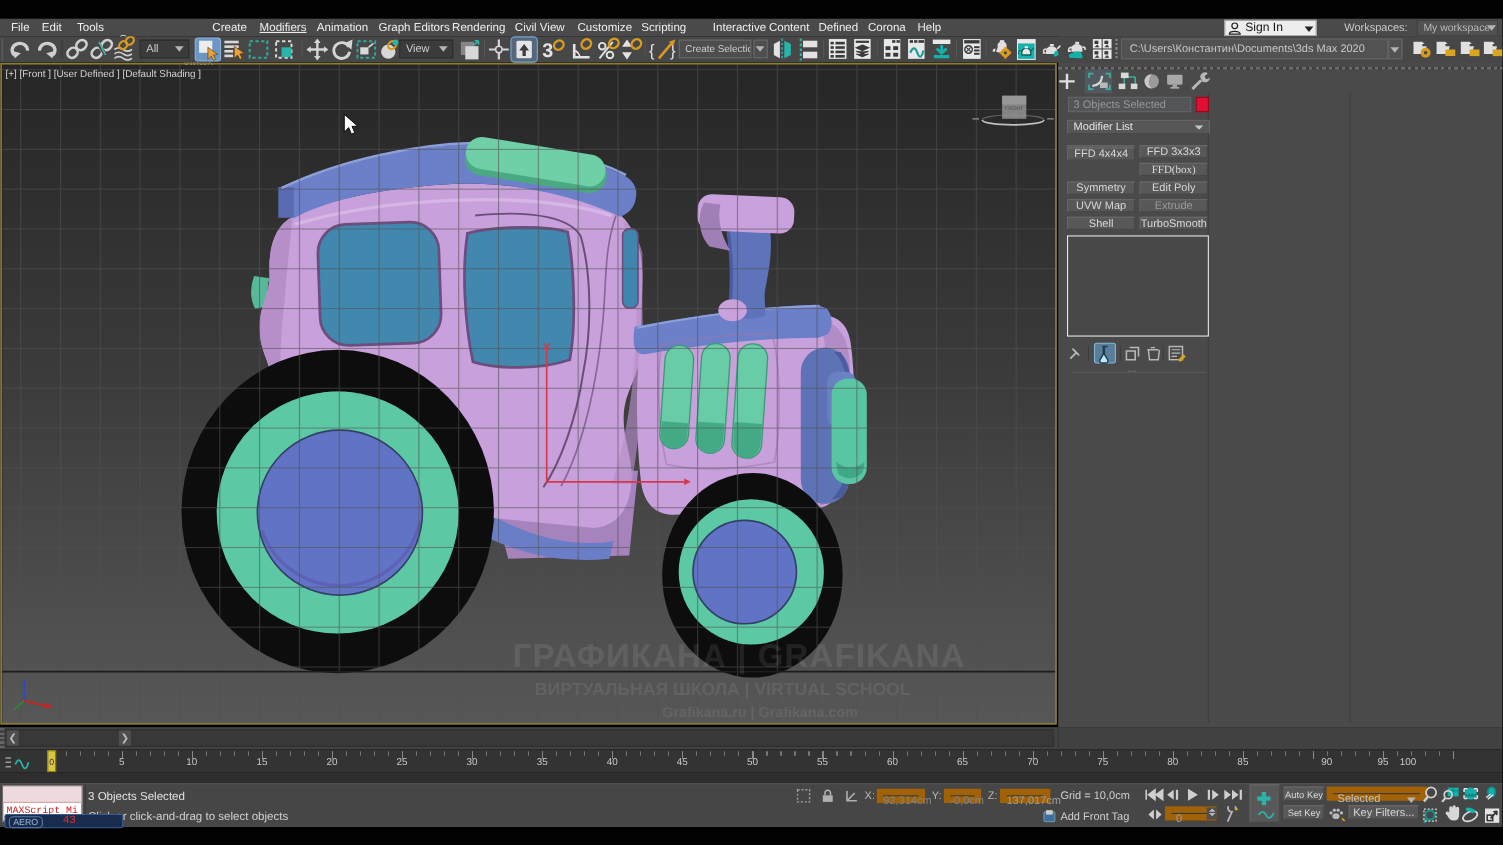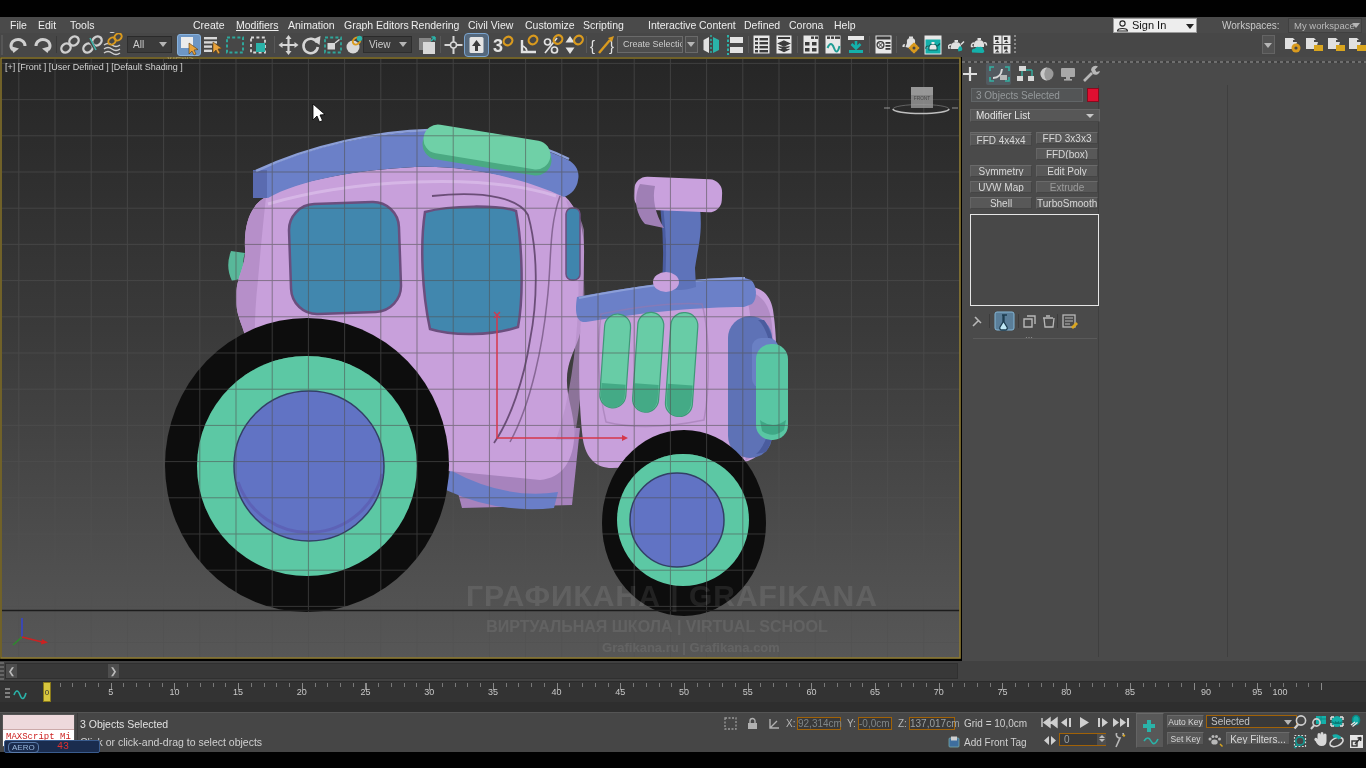--- a/index.html
+++ b/index.html
@@ -12,21 +12,21 @@
 .ddown{position:absolute;background:#3b3b3b;border:1px solid #2e2e2e;border-top-color:#2a2a2a;color:#cccccc;font-size:10px;line-height:15px;padding-left:5px;}
 .ddarrow{position:absolute;right:4px;top:5px;width:0;height:0;border-left:4px solid transparent;border-right:4px solid transparent;border-top:5px solid #b5b5b5;}
 #viewport{left:0;top:57px;width:962px;height:604px;}
 #panel{left:962px;top:33px;width:404px;height:628px;background:#4a4a4a;}
 #timerow{left:0;top:661px;width:962px;height:20px;background:#414141;}
 #ruler{left:0;top:681px;width:1366px;height:21px;background:#333333;border-top:1px solid #2a2a2a;}
 #trackgap{left:0;top:702px;width:1366px;height:10px;background:#2e2e2e;}
 #status{left:0;top:712px;width:1366px;height:40px;background:#464646;border-top:1px solid #555;}
 #bottomblack{left:0;top:752px;width:1366px;height:16px;background:#010101;}
 .btn{position:absolute;background:#585858;border:1px solid #454545;border-top-color:#6a6a6a;border-left-color:#646464;color:#d8d8d8;text-align:center;white-space:nowrap;overflow:hidden;}
-.field{position:absolute;background:#393939;border:1px solid #a16207;color:#9a9a9a;font-size:10px;}
+.field{position:absolute;background:#393939;border:6px solid #a16207;color:#9a9a9a;font-size:10px;}
 .num{position:absolute;top:5px;font-size:9px;color:#c8c8c8;transform:translateX(-50%);}
 </style></head>
 <body>
 
 <div class="abs" style="left:0;top:0;width:1366px;height:17px;background:#010101;"></div>
 
 <div class="abs" id="menubar">
 <span class="menu" style="left:10px;">File</span>
 <span class="menu" style="left:38px;">Edit</span>
 <span class="menu" style="left:70px;">Tools</span>
@@ -289,20 +289,21 @@
         <path d="M2 8 l2.5 -2.5 2 2.5 z"></path>
         <rect x="11" y="2" width="3.5" height="3"></rect>
         <path d="M11 8 l2.5 -2.5 2 2.5 z"></path>
         <rect x="2" y="11.5" width="3.5" height="3"></rect>
         <path d="M2 17.5 l2.5 -2.5 2 2.5 z"></path>
         <rect x="11" y="11.5" width="3.5" height="3"></rect>
         <path d="M11 17.5 l2.5 -2.5 2 2.5 z"></path>
       </g>
 </svg>
 <div class="abs" style="left:1014px;top:2px;width:2px;height:20px;background:repeating-linear-gradient(#888 0 2px,#474747 2px 4px);"></div>
+<div class="abs" style="left:1019px;top:2px;width:243px;height:19px;background:#525252;border:1px solid #646464;color:#c8c8c8;font-size:10px;line-height:17px;padding-left:7px;">C:\Users\Константин\Documents\3ds Max 2020</div>
 <div class="abs" style="left:1262px;top:2px;width:13px;height:19px;background:#525252;border:1px solid #646464;">
       <span class="ddarrow" style="right:2px;top:7px;"></span>
     </div>
 </div>
 
 <svg class="abs" style="left:1284px;top:35px;z-index:6;" width="82" height="20" viewBox="0 0 82 20">
 <g>
 <path d="M1 3 h8 l2 2 h-2 v9 h-8 z" fill="#e0e0e0"></path>
       <path d="M3 7 h10 l-2 7 h-10 z" fill="#e0e0e0"></path>
       <circle cx="12" cy="13" r="4.5" fill="#d99a1e"></circle>
@@ -469,21 +470,21 @@
 
 <div class="abs" style="left:9px;top:55px;width:112px;height:14px;background:#535556;border:1px solid #616567;color:#95999b;font-size:10px;padding:0 0 0 4px;line-height:13px;">3 Objects Selected</div>
 <div class="abs" style="left:125px;top:55px;width:12px;height:14px;background:#e00f31;border:1px solid #8a0a1e;"></div>
 
 <div class="abs" style="left:8px;top:76px;width:130px;height:13px;background:#575757;border:1px solid #646464;border-bottom-color:#474747;color:#e4e4e4;font-size:10px;padding-left:5px;line-height:12px;">Modifier List
 <span style="position:absolute;right:5px;top:4px;width:0;height:0;border-left:4px solid transparent;border-right:4px solid transparent;border-top:4.5px solid #c8c8c8;"></span></div>
 
 <div class="btn" style="left:8px;top:99px;width:62px;height:12px;font-size:10px;line-height:12px;">FFD 2x2x2</div>
 <div class="btn" style="left:74px;top:99px;width:62px;height:12px;font-size:10px;line-height:12px;">FFD 3x3x3</div>
 <div class="btn" style="left:8px;top:101px;width:62px;height:12px;font-size:10px;line-height:12px;">FFD 4x4x4</div>
-<div class="btn" style="left:74px;top:115px;width:62px;height:12px;font-size:10px;line-height:12px;">FFD(box)</div>
+<div class="btn" style="left:74px;top:115px;width:62px;height:12px;font-size:10px;line-height:12px;font-family:Liberation Serif, serif;">FFD(box)</div>
 <div class="btn" style="left:8px;top:132px;width:62px;height:12px;font-size:10px;line-height:12px;">Symmetry</div>
 <div class="btn" style="left:74px;top:132px;width:62px;height:12px;font-size:10px;line-height:12px;">Edit Poly</div>
 <div class="btn" style="left:8px;top:148px;width:62px;height:12px;font-size:10px;line-height:12px;">UVW Map</div>
 <div class="btn" style="left:74px;top:148px;width:62px;height:12px;font-size:10px;line-height:12px;color:#9b9b9b;">Extrude</div>
 <div class="btn" style="left:8px;top:164px;width:62px;height:12px;font-size:10px;line-height:12px;">Shell</div>
 <div class="btn" style="left:74px;top:164px;width:62px;height:12px;font-size:10px;line-height:12px;">TurboSmooth</div>
 
 <div class="abs" style="left:8px;top:181px;width:129px;height:92px;background:#484848;border:1px solid #e6e6e6;"></div>
 
 <svg class="abs" style="left:0;top:278px;" width="145" height="20" viewBox="0 0 145 20">
@@ -641,17 +642,17 @@
         </g>
 <path d="M23 27 q-1.5 -2 0 -3 q1.5 -1 2.5 1 l0 -4 q0 -2 1.5 -2 q1.5 0 1.5 2 l0 -1 q0 -2 1.5 -2 q1.5 0 1.5 2 l0 1 q0 -1.5 1.5 -1.5 q1.5 0 1.5 1.5 l0 6 q0 5 -5 5 q-4 0 -6 -5 z" fill="#d8d8d8" stroke="none"></path>
 <ellipse cx="44.5" cy="28" rx="7" ry="4" transform="rotate(-25 44.5 28)" stroke="#d8d8d8" stroke-width="1.6"></ellipse>
 <path d="M41 22.5 a5.5 5.5 0 0 1 7 2" stroke="#14b0aa" stroke-width="3.5"></path>
 <rect x="58" y="21" width="13" height="13" fill="#e4e4e4" stroke="none"></rect>
 <rect x="60" y="27" width="5" height="5" fill="none" stroke="#333" stroke-width="1.4"></rect>
 <path d="M63 30 L69 23.5 M69 23.5 l-3.5 0.5 M69 23.5 l-0.5 3.5" stroke="#333" stroke-width="1.5"></path>
 </g>
 </svg>
 </div>
-<div class="abs" style="left:4px;top:740px;width:96px;height:13px;background:#1a2c4e;border:1px solid #3a5c8e;border-radius:2px;z-index:5;">
+<div class="abs" style="left:4px;top:740px;width:108px;height:13px;background:#1a2c4e;border:1px solid #3a5c8e;border-radius:2px;z-index:5;">
 <span style="position:absolute;left:3px;top:1px;font-size:8px;color:#9ab8dd;border:1px solid #5a7cab;border-radius:4px;padding:0 3px;">AERO</span>
 <span style="position:absolute;left:52px;top:0px;font-size:10px;color:#e03030;font-family:'Liberation Mono',monospace;">43</span>
 </div>
 <div class="abs" id="bottomblack"></div>
 
 </body></html>

